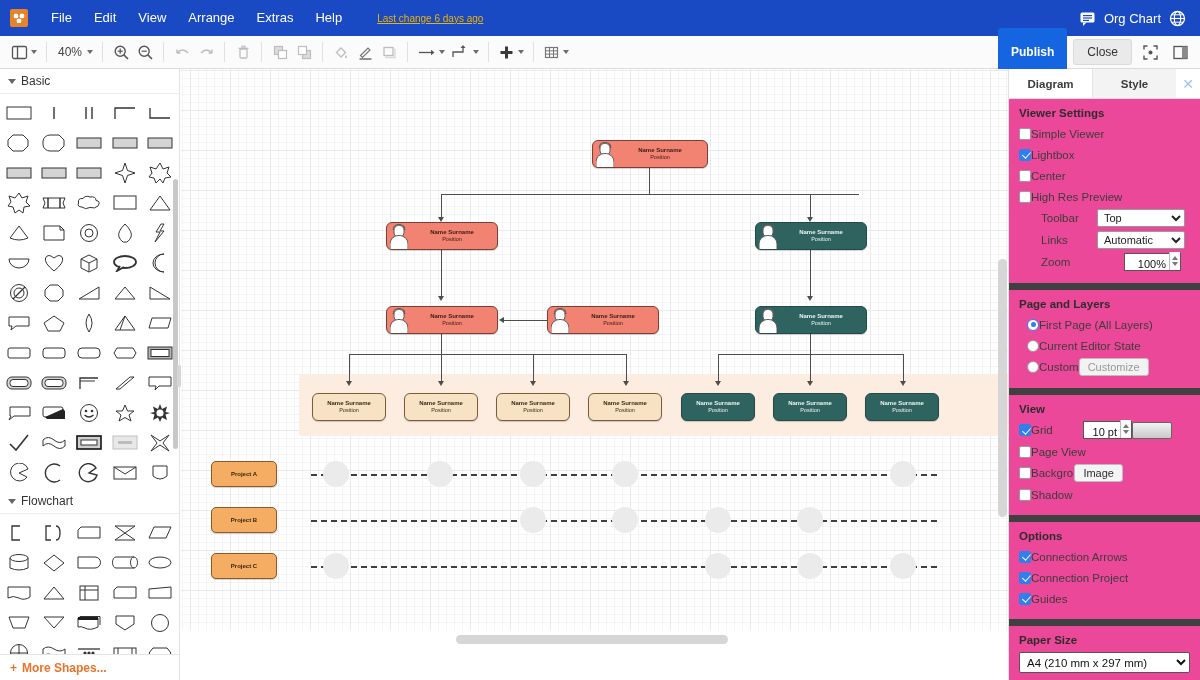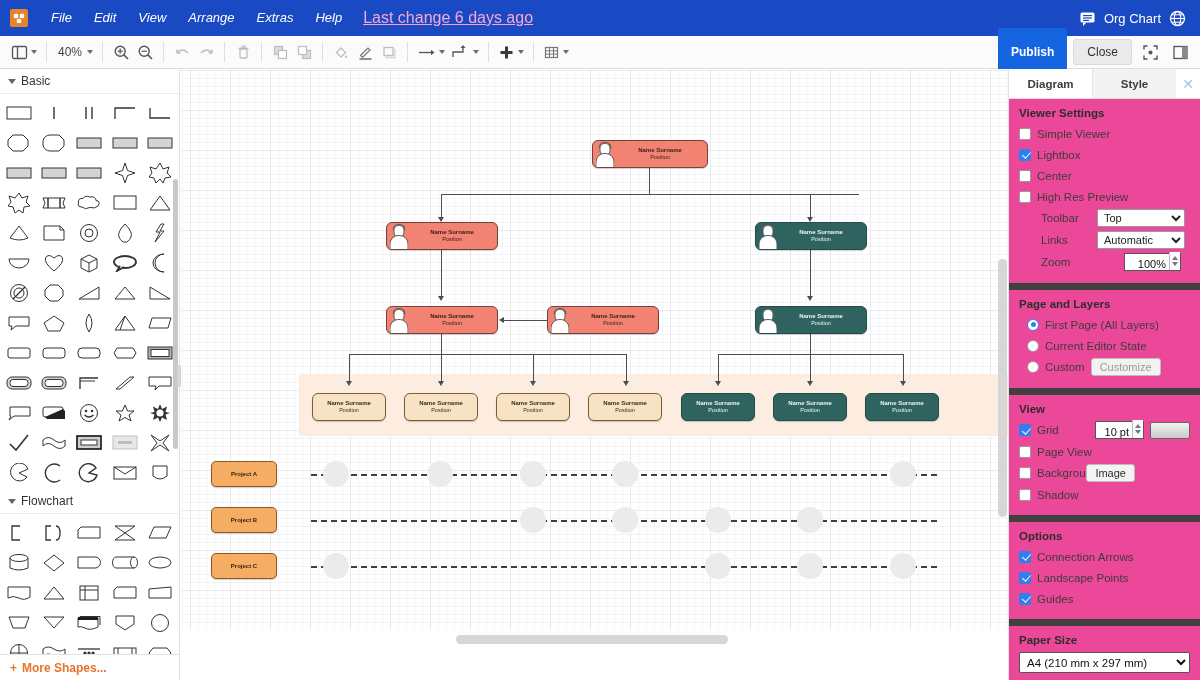--- a/index.html
+++ b/index.html
@@ -26,24 +26,24 @@
   .logo::before {
     content: ""; position: absolute; left: 3px; top: 4px;
     width: 12px; height: 10px;
     background:
       radial-gradient(circle at 3px 3px, #fff 2.4px, transparent 2.6px),
       radial-gradient(circle at 9px 3px, #fff 2.4px, transparent 2.6px),
       radial-gradient(circle at 6px 8px, #fff 2.4px, transparent 2.6px);
   }
   .menu-item {
     padding: 4px 11px; font-size: 13px; color: #fff; cursor: default;
-    white-space: nowrap; line-height: 16px; font-style: italic;
+    white-space: nowrap; line-height: 16px;
   }
   .last-change {
-    margin-left: 10px; font-size: 16px; color: #f9a8d4;
+    margin-left: 24px; font-size: 10px; color: #eab308;
     text-decoration: underline; cursor: pointer; white-space: nowrap;
   }
   .menu-right {
     margin-left: auto; display: flex; align-items: center; gap: 8px;
     padding-right: 4px;
   }
   .menu-right .mr-label { font-size: 13px; color: #fff; }
   .icon-svg { display: block; }
 
   
@@ -224,21 +224,21 @@
     font-size: 11.5px; font-weight: bold; color: #3c3c3c; cursor: pointer;
     background: #fff;
   }
   .fmt-tab.inactive { background: #f3f3f3; border-left: 1px solid #e4e4e4; }
   .fmt-x {
     width: 24px; display: flex; align-items: center; justify-content: center;
     color: #9ec3ef; font-size: 14px; cursor: pointer; background: #fff;
   }
   .fmt-sec { padding: 8px 10px; border-bottom: 7px solid #404040; }
   .fmt-title { font-weight: bold; font-size: 11.5px; margin-bottom: 6px; color: #2d2d2d; }
-  .row { display: flex; align-items: center; gap: 6px; margin: 4px 0; min-height: 17px; }
+  .row { display: flex; align-items: center; gap: 0; margin: 4px 0; min-height: 17px; }
   .cb {
     width: 12px; height: 12px; border: 1px solid #9a9a9a; border-radius: 2px;
     background: #fff; flex: 0 0 12px; cursor: pointer; position: relative;
   }
   .cb.on { background: #2f7ff0; border-color: #2f7ff0; }
   .cb.on::after {
     content: ""; position: absolute; left: 3.5px; top: 0.5px;
     width: 3.5px; height: 7px; border: solid #fff; border-width: 0 1.6px 1.6px 0;
     transform: rotate(42deg);
   }
@@ -1289,21 +1289,21 @@
     </div>
 
     <div class="fmt-sec">
       <div class="fmt-title">Options</div>
       <div class="row">
         <span class="cb on"></span>
         <span class="lbl">Connection Arrows</span>
       </div>
       <div class="row">
         <span class="cb on"></span>
-        <span class="lbl">Landscape Points</span>
+        <span class="lbl">Connection Project</span>
       </div>
       <div class="row">
         <span class="cb on"></span>
         <span class="lbl">Guides</span>
       </div>
     </div>
 
     <div class="fmt-sec">
       <div class="fmt-title">Paper Size</div>
       <select class="wide-select">

